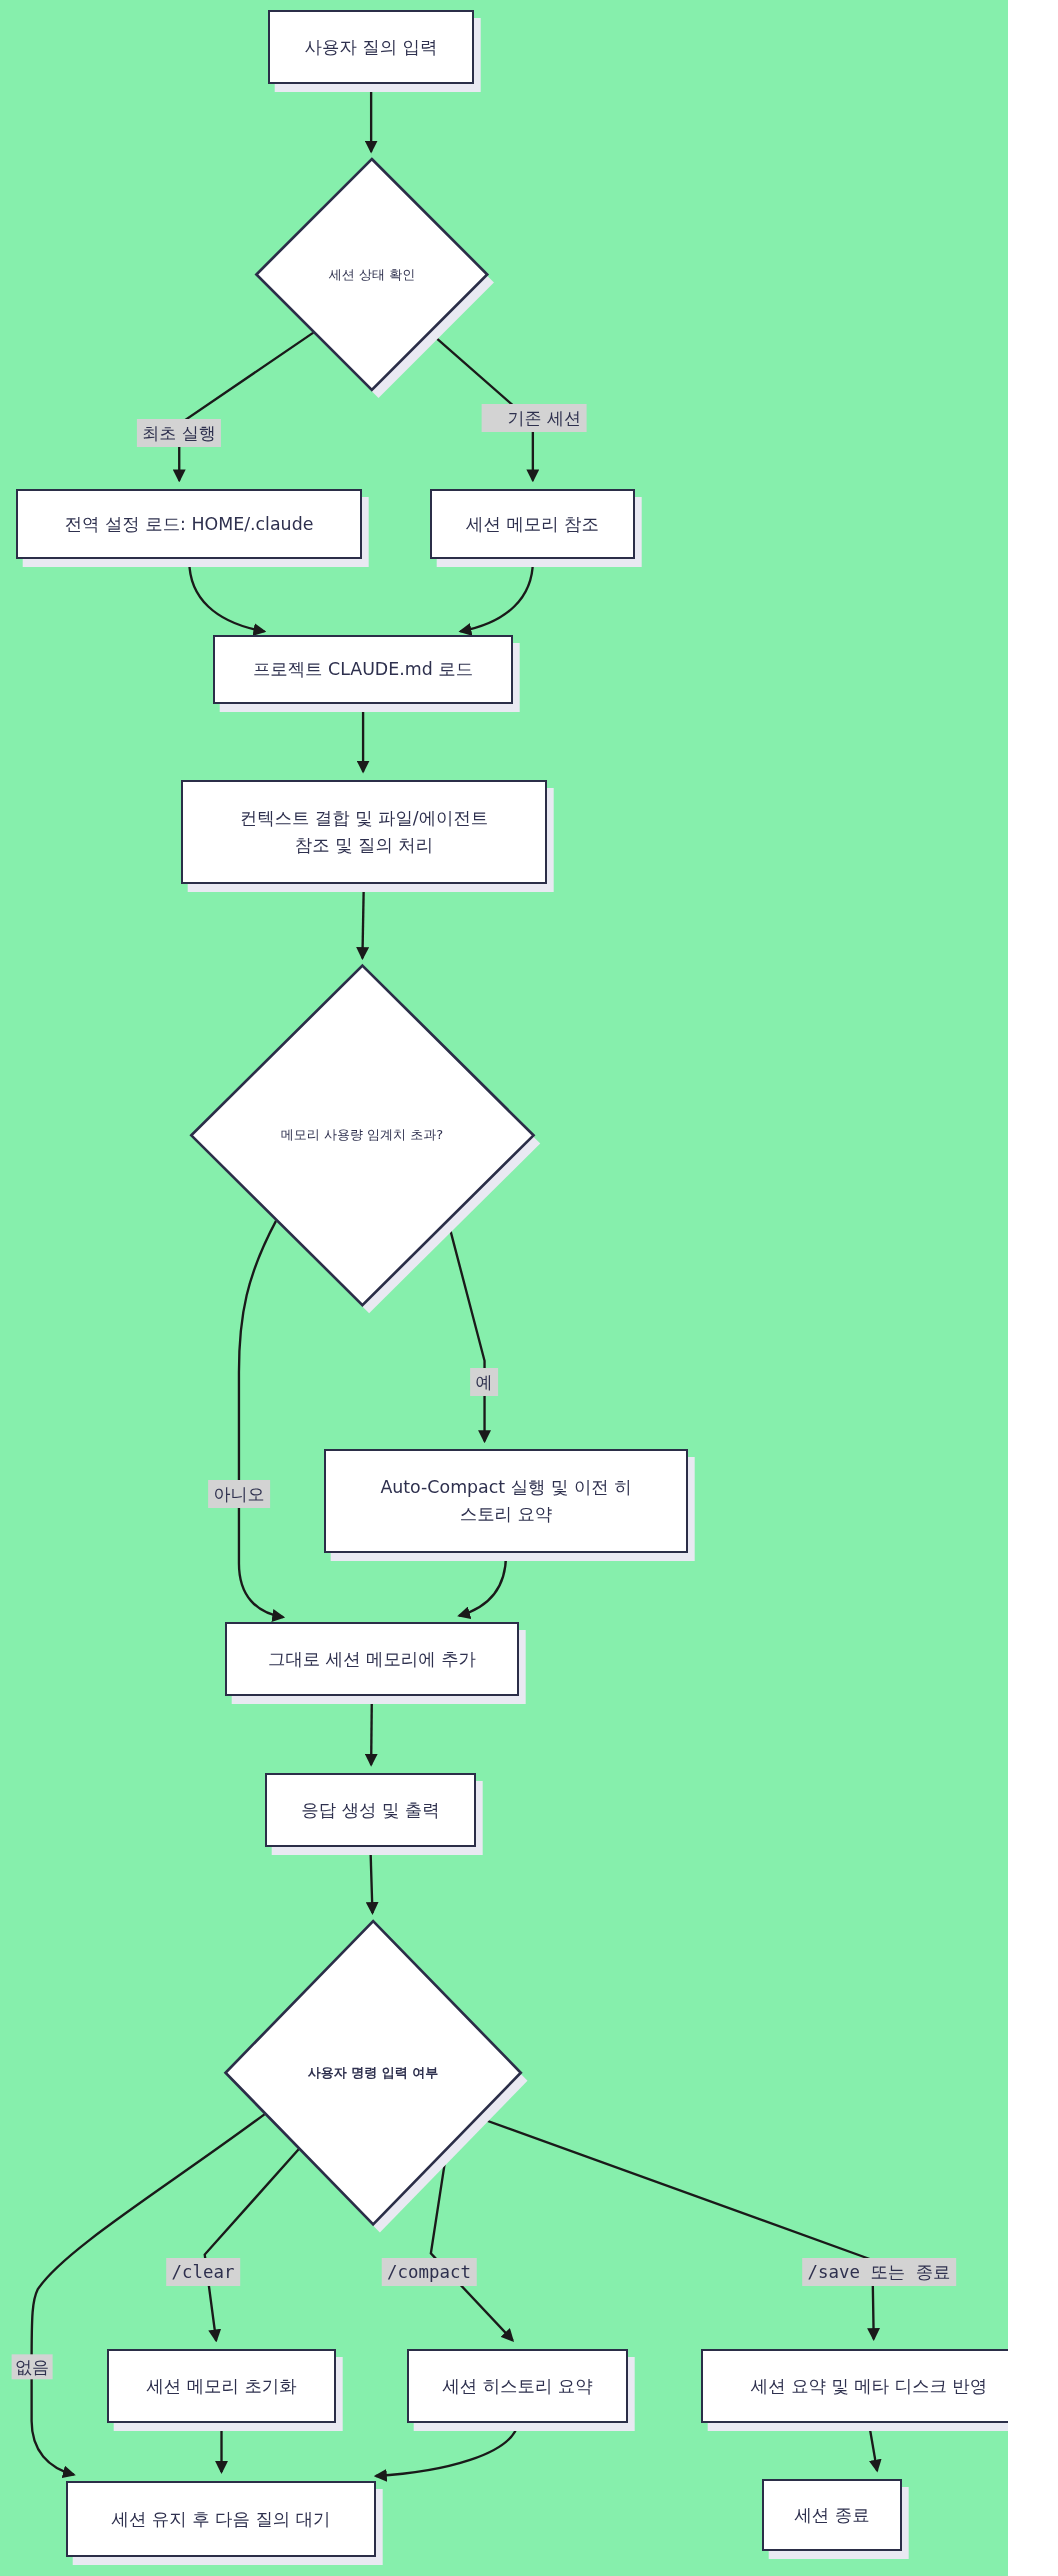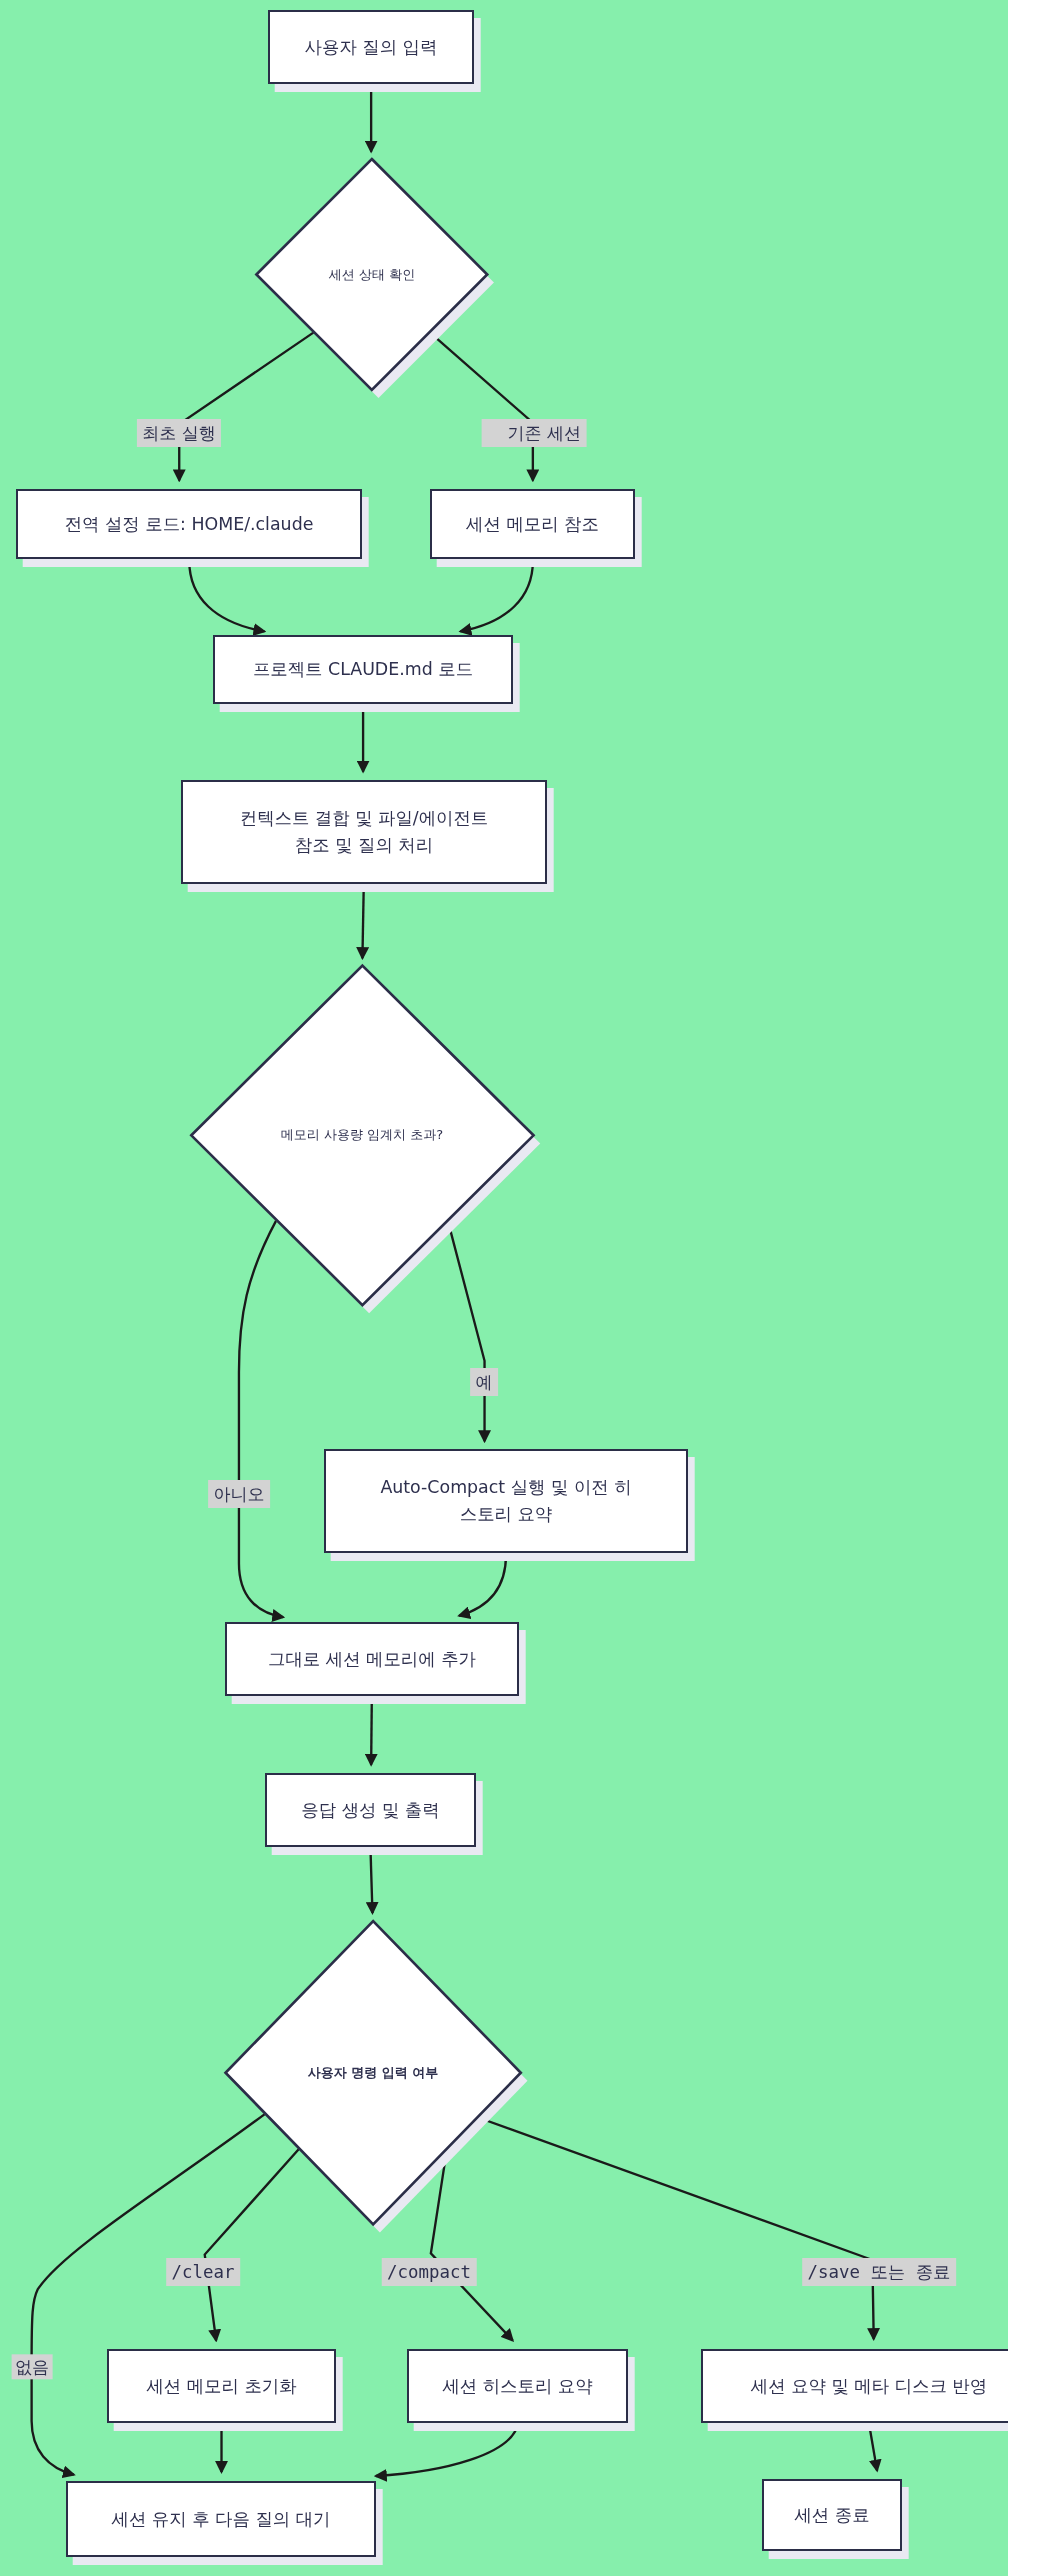--- a/index.html
+++ b/index.html
@@ -44,21 +44,21 @@
   #n-compact2   {left:407px; top:2349px; width:221px; height:74px;}
   #n-save       {left:701px;top:2349px; width:336px; height:74px;}
   #n-wait       {left:66px;  top:2481px; width:310px; height:76px;}
   #n-end        {left:762px;top:2479px; width:140px; height:72px;}
   
   #t-session {left:372px; top:275px;}
   #t-memory  {left:362px; top:1135px;}
   #t-command {left:373px; top:2073px;font-weight:bold;}
   
   #l-first   {left:179px; top:433px;}
-  #l-exist   {left:534px; top:433px;padding-left:26px;}
+  #l-exist   {left:534px; top:418px;padding-left:26px;}
   #l-yes     {left:484px; top:1382px;}
   #l-no      {left:239px; top:1494px;}
   #l-clear   {left:203px; top:2272px;}
   #l-compact {left:429px; top:2272px;}
   #l-save    {left:879px;top:2272px;}
   #l-none    {left:32px;  top:2367px;padding:2.7px 3.4px;}
 </style>
 </head>
 <body>
 

